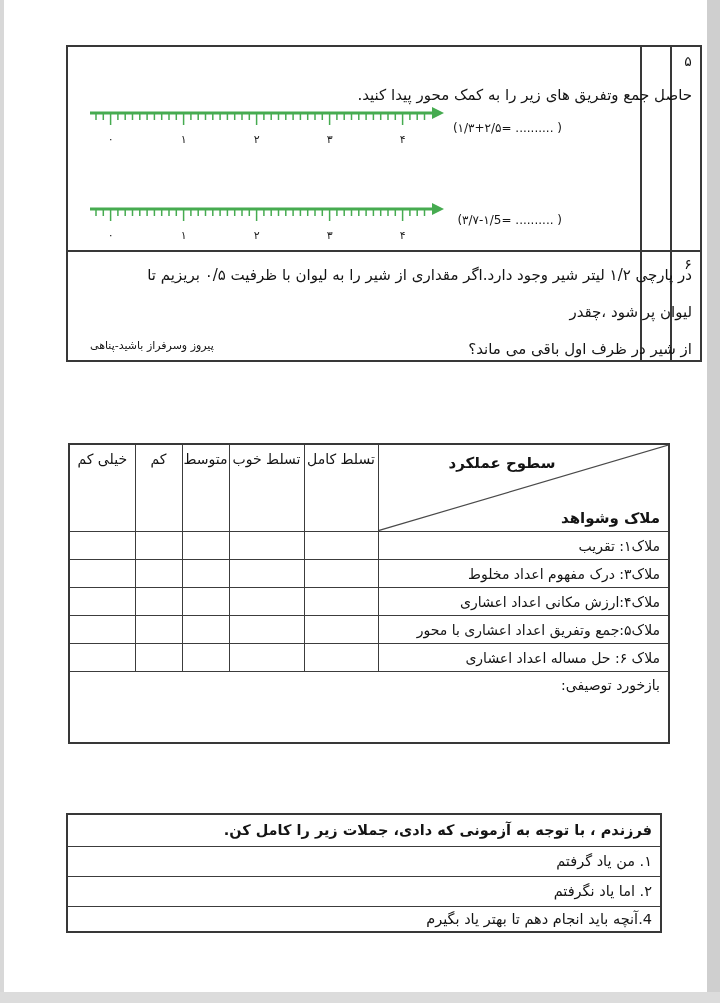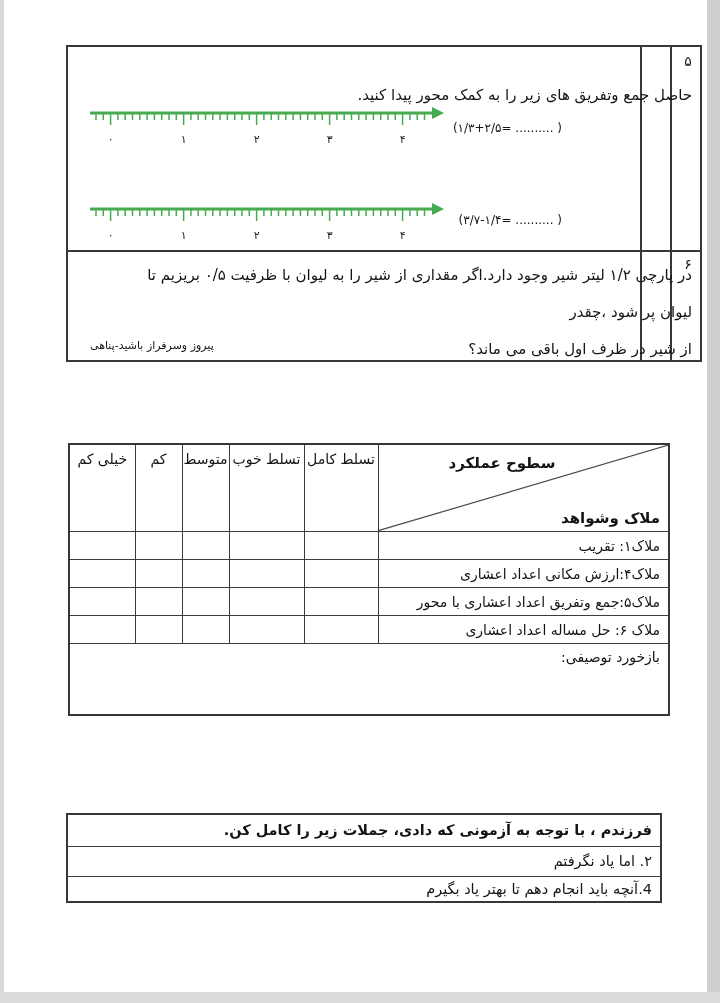--- a/index.html
+++ b/index.html
@@ -171,21 +171,21 @@
           <line x1="316.59999999999997" y1="8" x2="316.59999999999997" y2="20" stroke="#46ab50" stroke-width="1.5"></line>
           <line x1="323.9" y1="8" x2="323.9" y2="15" stroke="#46ab50" stroke-width="1.5"></line>
           <line x1="331.2" y1="8" x2="331.2" y2="15" stroke="#46ab50" stroke-width="1.5"></line>
           <line x1="338.5" y1="8" x2="338.5" y2="15" stroke="#46ab50" stroke-width="1.5"></line>
           <text x="24.6" y="38" text-anchor="middle" font-size="11" fill="#222222">۰</text>
           <text x="97.6" y="38" text-anchor="middle" font-size="11" fill="#222222">۱</text>
           <text x="170.6" y="38" text-anchor="middle" font-size="11" fill="#222222">۲</text>
           <text x="243.6" y="38" text-anchor="middle" font-size="11" fill="#222222">۳</text>
           <text x="316.59999999999997" y="38" text-anchor="middle" font-size="11" fill="#222222">۴</text>
         </svg></div>
-    <div class="expr expr2">(۳/۷-۱/۴=  ..........  )</div>
+    <div class="expr expr2">(۳/۷-۱/5=  ..........  )</div>
 
     <div class="q6-text">
       <div>در پارچی ۱/۲ لیتر شیر وجود دارد.اگر مقداری از شیر را به لیوان با ظرفیت ۰/۵  بریزیم تا لیوان پر شود ،چقدر</div>
       <div>از شیر در ظرف اول باقی می ماند؟</div>
     </div>
     <div class="signoff">پیروز وسرفراز باشید-پناهی</div>
   </div>
 
 
   <table class="rubric" dir="rtl">
@@ -216,20 +216,28 @@
     <tbody>
       <tr class="crit-row">
         <td class="crit-cell">ملاک۱: تقریب</td>
         <td></td>
           <td></td>
         <td></td>
           <td></td>
         <td></td>
       </tr>
       <tr class="crit-row">
+        <td class="crit-cell">ملاک۳: درک مفهوم اعداد مخلوط</td>
+        <td></td>
+          <td></td>
+        <td></td>
+          <td></td>
+        <td></td>
+      </tr>
+      <tr class="crit-row">
         <td class="crit-cell">ملاک۴:ارزش مکانی اعداد اعشاری</td>
         <td></td>
           <td></td>
         <td></td>
           <td></td>
         <td></td>
       </tr>
       <tr class="crit-row">
         <td class="crit-cell">ملاک۵:جمع وتفریق اعداد اعشاری با محور</td>
         <td></td>
@@ -249,20 +257,23 @@
       <tr>
         <td class="feedback-cell" colspan="6">بازخورد توصیفی:</td>
       </tr>
     </tbody>
   </table>
 
   <table class="reflection" dir="rtl">
     <tbody>
       <tr>
         <td class="refl-header">فرزندم ، با توجه به آزمونی که دادی، جملات زیر را کامل کن.</td>
+      </tr>
+      <tr>
+        <td class="refl-row1">۱. من یاد گرفتم</td>
       </tr>
       <tr>
         <td class="refl-row2">۲. اما یاد نگرفتم</td>
       </tr>
       <tr>
         <td class="refl-row3">4.آنچه باید انجام دهم تا بهتر یاد بگیرم</td>
       </tr>
     </tbody>
   </table>
 </div>

